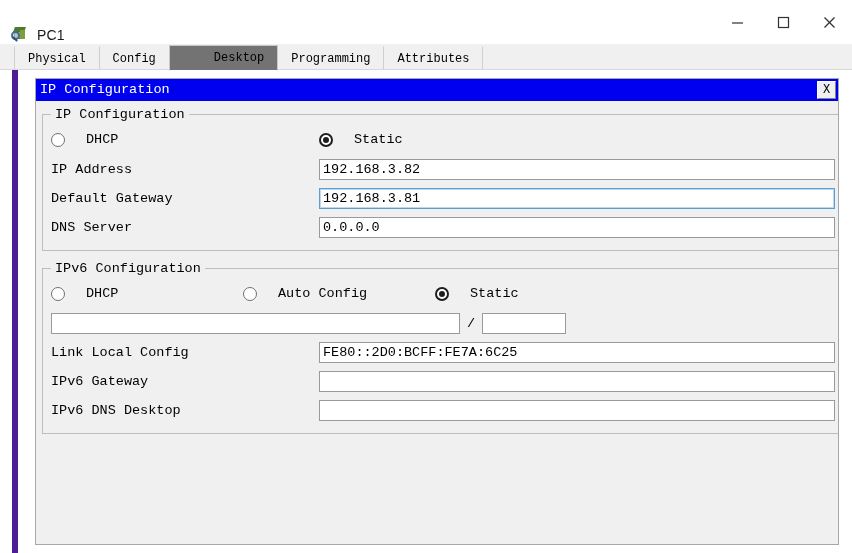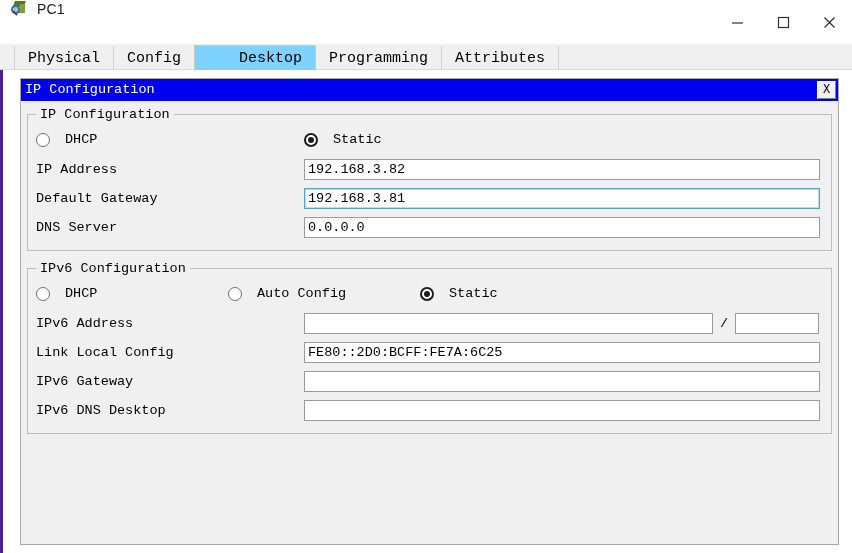--- a/index.html
+++ b/index.html
@@ -27,21 +27,21 @@
     box-sizing: border-box;
     display: flex;
     flex-direction: column;
   }
 
   .titlebar {
     height: 44px;
     flex: 0 0 44px;
     background: #ffffff;
     display: flex;
-    align-items: flex-start;
+    align-items: flex-end;
     position: relative;
   }
   .title-left {
     display: flex;
     align-items: center;
     padding-left: 11px;
     gap: 8px;
   }
   .app-icon {
     width: 18px;
@@ -122,53 +122,54 @@
   }
   .tabstrip::after {
     content: "";
     position: absolute;
     left: 0; right: 0; bottom: 0;
     height: 1px;
     background: #d8d8d8;
   }
   .tab {
     font-family: "Liberation Mono", monospace;
-    font-size: 15px;
+    font-size: 12px;
     color: #000;
     height: 24px;
     line-height: 24px;
     padding: 0 13px;
     border-left: 1px solid #cfcfcf;
     border-right: 1px solid #cfcfcf;
     border-top: 1px solid transparent;
     background: #f0f0f0;
     box-sizing: border-box;
     position: relative;
     white-space: nowrap;
   }
   .tab + .tab { margin-left: -1px; }
   .tab.active {
-    background: #7dd3fc;
+    background: #737373;
     border: 1px solid #c8c8c8;
     border-bottom: 1px solid #ffffff;
     height: 26px;
     line-height: 25px;
     z-index: 3;
     margin-bottom: -1px;
     padding-left: 44px;
   }
 
   
   .content-outer {
     flex: 1 1 auto;
     background: #ffffff;
     padding: 0 0 0 0;
     position: relative;
     box-sizing: border-box;
-    border-left: 3px solid #4c1d95;
+    border-left: 6px solid #4c1d95;
+    margin-left: 12px;
   }
   .content-inner {
     position: absolute;
     left: 17px;
     top: 8px;
     right: 13px;
     bottom: 8px;
     background: #f0f0f0;
     border: 1px solid #a8a8a8;
     box-sizing: border-box;
@@ -242,21 +243,21 @@
     font-size: 13.5px;
     color: #000;
     white-space: nowrap;
   }
 
   
   .radio-row { height: 31px; }
   .radio {
     display: flex;
     align-items: center;
-    gap: 15px;
+    gap: 21px;
     white-space: nowrap;
   }
   .radio .dot {
     width: 14px; height: 14px;
     border-radius: 50%;
     border: 1px solid #707070;
     background: #ffffff;
     box-sizing: border-box;
     position: relative;
     flex: 0 0 14px;
@@ -408,21 +409,20 @@
                 <span class="rlabel">Auto Config</span>
               </div>
             </div>
             <div class="radio checked">
               <span class="dot"></span>
               <span class="rlabel">Static</span>
             </div>
           </div>
 
           <div class="row">
-            <div class="label">IPv6 Address</div>
             <input class="tf v6addr" type="text" value="" style="">
             <span class="slash">/</span>
             <input class="tf prefix" type="text" value="" style="">
           </div>
 
           <div class="row">
             <div class="label">Link Local Config</div>
             <input class="tf wide" type="text" value="FE80::2D0:BCFF:FE7A:6C25" style="">
           </div>
 

